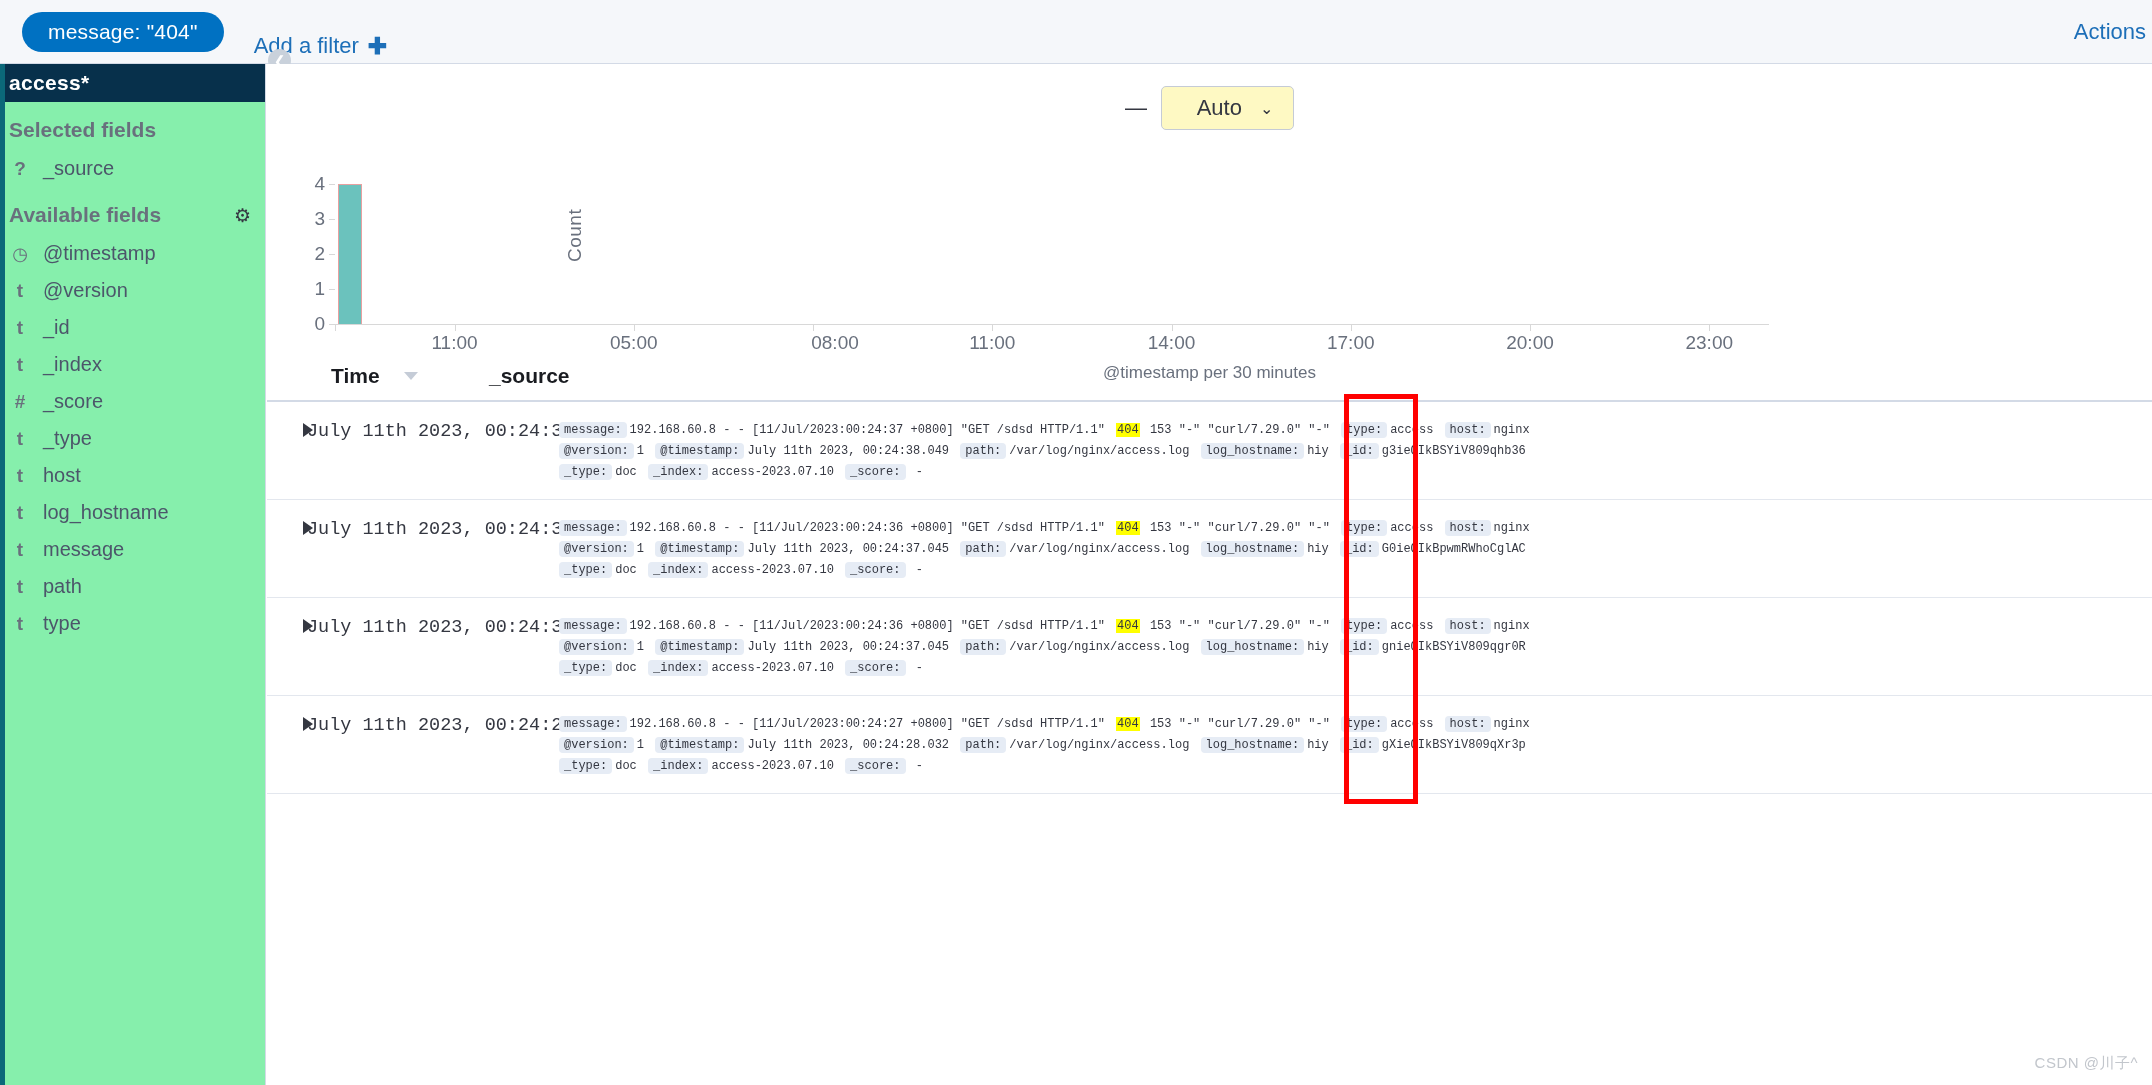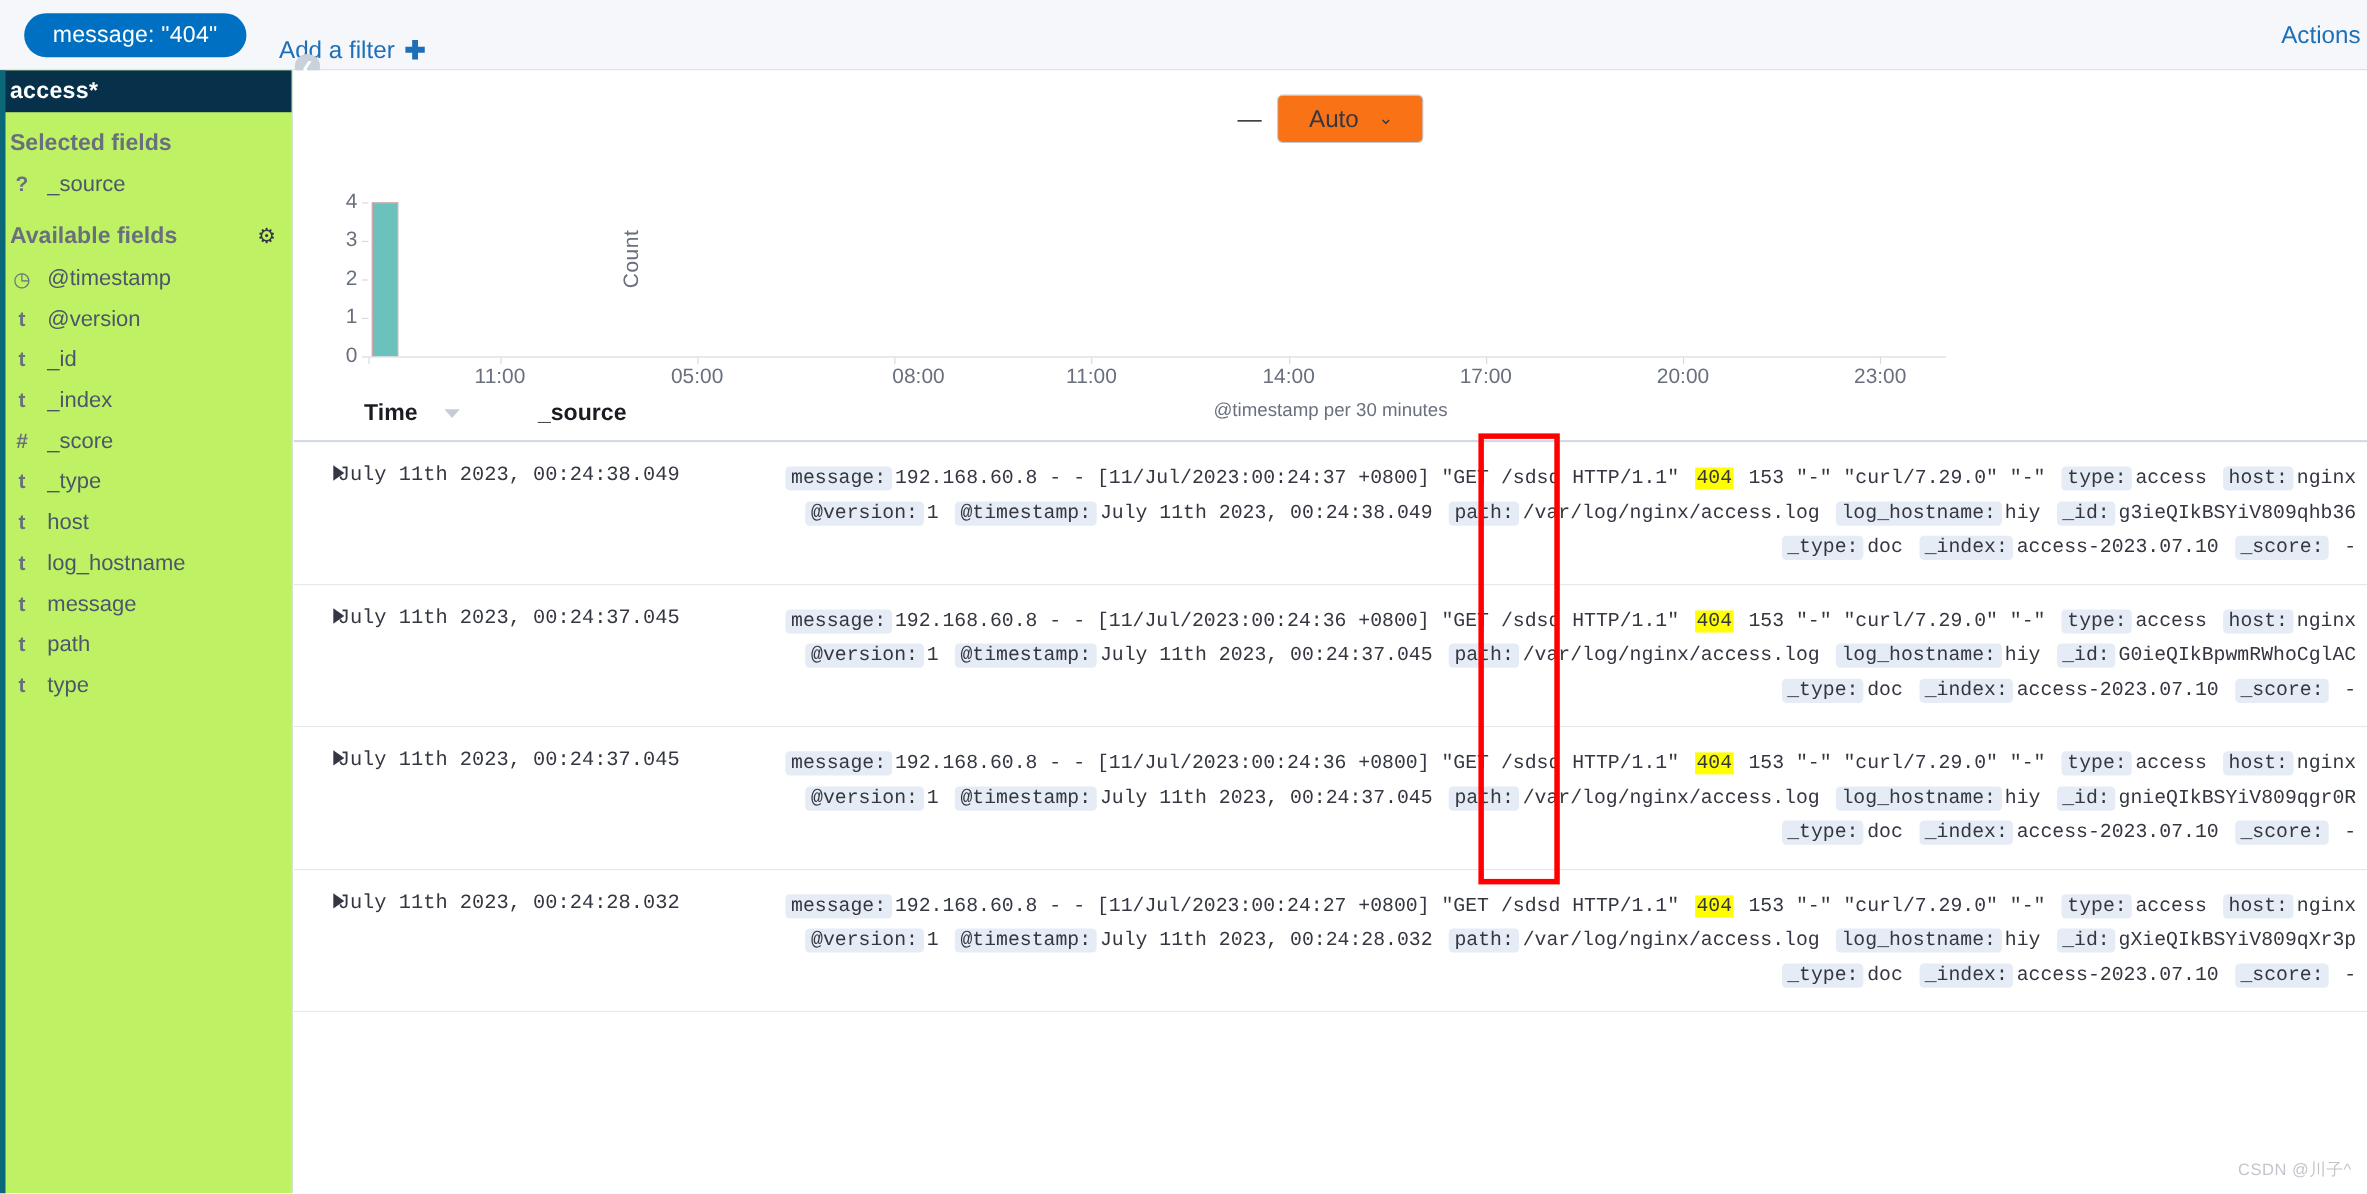--- a/index.html
+++ b/index.html
@@ -28,21 +28,21 @@
   }
   .plus-icon { font-size: 23px; font-weight: 700; line-height: 1; }
   .actions-link {
     position: absolute; right: 6px; top: 50%; transform: translateY(-50%);
     color: #1d6fb8; font-size: 22px;
   }
 
   
   .sidebar {
     position: absolute; left: 0; top: 64px; width: 266px; height: 1021px;
-    background: #bef264; border-right: 1px solid #d3dae6;
+    background: #86efac; border-right: 1px solid #d3dae6;
   }
   .sidebar::before{
     content:""; position:absolute; left:0; top:0; width:5px; height:1021px;
     background:#0b6879;
   }
   .index-pattern {
     height: 38px; background: #07304b; color: #fff;
     display: flex; align-items: center; padding-left: 9px;
     font-size: 21px; font-weight: 700; letter-spacing: .3px;
   }
@@ -80,23 +80,23 @@
   }
 
   
   .timehdr {
     display: flex; align-items: center; justify-content: center;
     gap: 14px; padding-top: 22px;
   }
   .time-range { font-size: 22px; color: #343741; }
   .time-dash { font-size: 22px; color: #343741; }
   .interval-select {
-    border: 1px solid #c5cbd6; border-radius: 5px; background: #f97316;
+    border: 1px solid #c5cbd6; border-radius: 5px; background: #fef9c3;
     width: 133px; height: 44px; display: flex; align-items: center;
-    justify-content: flex-start; padding: 0 13px 0 28px;
+    justify-content: center; padding: 0 13px 0 28px;
     font-size: 22px; color: #343741; cursor: pointer; gap: 18px;
   }
   .chev { font-size: 16px; color: #343741; }
 
   
   .chart-wrap { position: relative; margin-top: 14px; height: 215px; }
   .ylabel {
     position: absolute; left: 297px; top: 118px;
     transform: rotate(-90deg); transform-origin: left top;
     font-size: 19px; color: #69707d; letter-spacing: .5px;
@@ -152,23 +152,23 @@
     width: 0; height: 0; border-top: 7px solid transparent;
     border-bottom: 7px solid transparent; border-left: 10px solid #343741;
     cursor: pointer;
   }
   .cell-time {
     width: 228px; font-family: "Liberation Mono", monospace;
     font-size: 18.5px; color: #343741; white-space: nowrap; padding-top: 1px;
   }
   .cell-source {
     flex: 1; font-family: "Liberation Mono", monospace;
-    font-size: 18px; color: #343741; line-height: 1.75;
+    font-size: 12px; color: #343741; line-height: 1.75;
     padding-left: 24px; padding-right: 6px;
-    white-space: nowrap; overflow: hidden; text-align: right;
+    white-space: nowrap; overflow: hidden;
   }
   .fkey {
     background: #e6ecf5; border-radius: 4px; padding: 1px 5px;
     color: #343741; font-weight: 400;
   }
   .fval { padding: 0 4px 0 3px; }
   .hl { background: #ffff00; padding: 0 1px; }
 
   
   .annot-rect {

